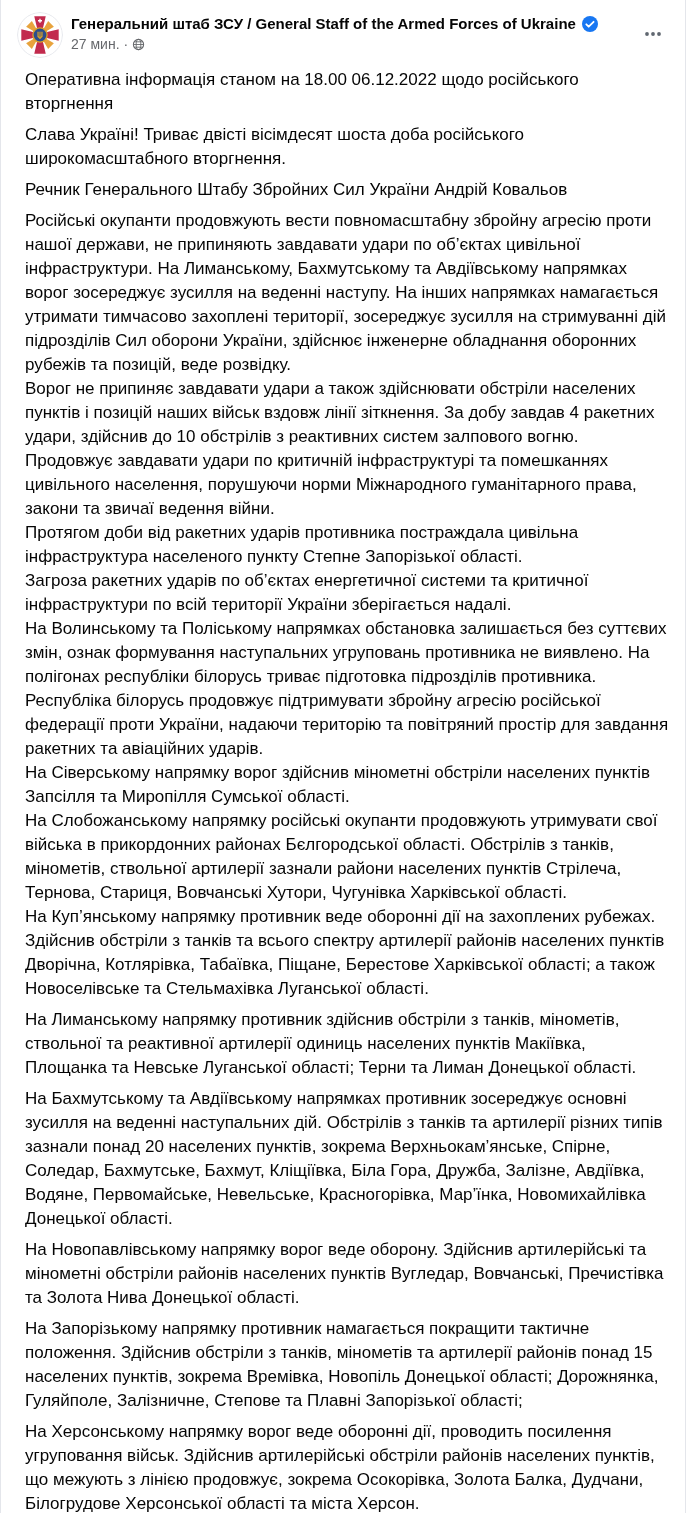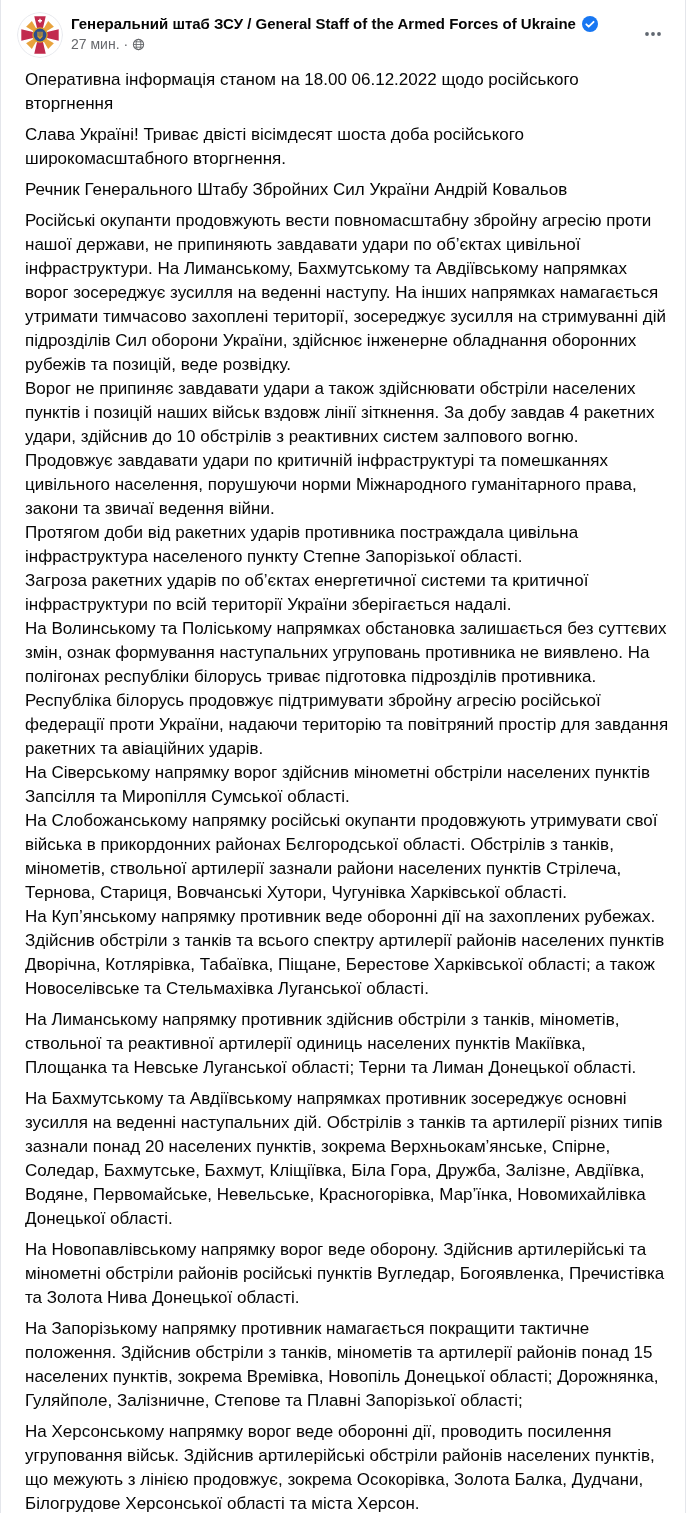--- a/index.html
+++ b/index.html
@@ -154,20 +154,20 @@
 Продовжує завдавати удари по критичній інфраструктурі та помешканнях цивільного населення, порушуючи норми Міжнародного гуманітарного права, закони та звичаї ведення війни.
 Протягом доби від ракетних ударів противника постраждала цивільна інфраструктура населеного пункту Степне Запорізької області.
 Загроза ракетних ударів по об’єктах енергетичної системи та критичної інфраструктури по всій території України зберігається надалі.
 На Волинському та Поліському напрямках обстановка залишається без суттєвих змін, ознак формування наступальних угруповань противника не виявлено. На полігонах республіки білорусь триває підготовка підрозділів противника.
 Республіка білорусь продовжує підтримувати збройну агресію російської федерації проти України, надаючи територію та повітряний простір для завдання ракетних та авіаційних ударів.
 На Сіверському напрямку ворог здійснив мінометні обстріли населених пунктів Запсілля та Миропілля Сумської області.
 На Слобожанському напрямку російські окупанти продовжують утримувати свої війська в прикордонних районах Бєлгородської області. Обстрілів з танків, мінометів, ствольної артилерії зазнали райони населених пунктів Стрілеча, Тернова, Стариця, Вовчанські Хутори, Чугунівка Харківської області.
 На Куп’янському напрямку противник веде оборонні дії на захоплених рубежах. Здійснив обстріли з танків та всього спектру артилерії районів населених пунктів Дворічна, Котлярівка, Табаївка, Піщане, Берестове Харківської області; а також Новоселівське та Стельмахівка Луганської області.</div>
     <div class="post-paragraph">На Лиманському напрямку противник здійснив обстріли з танків, мінометів, ствольної та реактивної артилерії одиниць населених пунктів Макіївка, Площанка та Невське Луганської області; Терни та Лиман Донецької області.</div>
     <div class="post-paragraph">На Бахмутському та Авдіївському напрямках противник зосереджує основні зусилля на веденні наступальних дій. Обстрілів з танків та артилерії різних типів зазнали понад 20 населених пунктів, зокрема Верхньокам’янське, Спірне, Соледар, Бахмутське, Бахмут, Кліщіївка, Біла Гора, Дружба, Залізне, Авдіївка, Водяне, Первомайське, Невельське, Красногорівка, Мар’їнка, Новомихайлівка Донецької області.</div>
-    <div class="post-paragraph">На Новопавлівському напрямку ворог веде оборону. Здійснив артилерійські та мінометні обстріли районів російські пунктів Вугледар, Богоявленка, Пречистівка та Золота Нива Донецької області.</div>
+    <div class="post-paragraph">На Новопавлівському напрямку ворог веде оборону. Здійснив артилерійські та мінометні обстріли районів населених пунктів Вугледар, Вовчанські, Пречистівка та Золота Нива Донецької області.</div>
     <div class="post-paragraph">На Запорізькому напрямку противник намагається покращити тактичне положення. Здійснив обстріли з танків, мінометів та артилерії районів понад 15 населених пунктів, зокрема Времівка, Новопіль Донецької області; Дорожнянка, Гуляйполе, Залізничне, Степове та Плавні Запорізької області;</div>
     <div class="post-paragraph">На Херсонському напрямку ворог веде оборонні дії, проводить посилення угруповання військ. Здійснив артилерійські обстріли районів населених пунктів, що межують з лінією продовжує, зокрема Осокорівка, Золота Балка, Дудчани, Білогрудове Херсонської області та міста Херсон.</div>
     <div class="post-paragraph">Противник зазнає втрат, відтак 4 грудня у Запорізької області в результаті вогневого ураження було знищено до 20 одиниць військової техніки противника різного типу, близько 70 окупантів отримали поранення.</div>
 
   </div>
 
 </div>
 
 </body></html>

